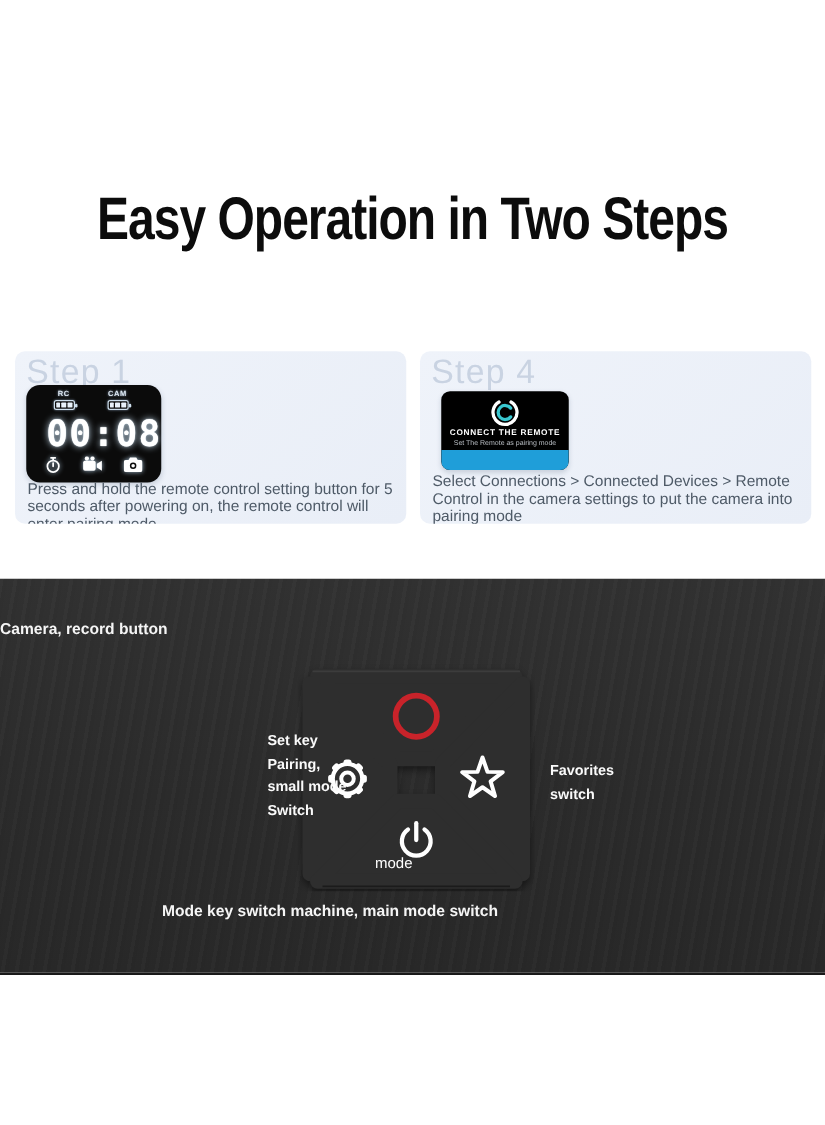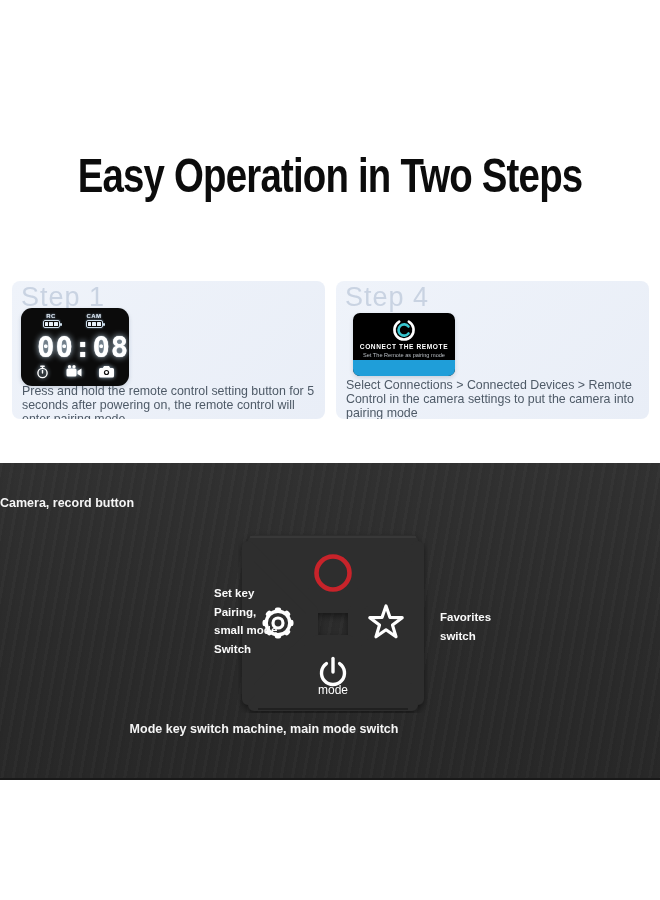--- a/index.html
+++ b/index.html
@@ -96,21 +96,21 @@
   .pad-svg { position:absolute; top:68px; left:238px; }
   .pad-left-label {
     position:absolute; top:121px; left:183px; font-size:11.5px; font-weight:600;
     color:#fafafa; line-height:18.5px; white-space:pre-line;margin-left:31px;
   }
   .pad-right-label {
     position:absolute; top:145px; left:440px; font-size:11.5px; font-weight:600;
     color:#fafafa; line-height:18.5px; white-space:pre-line;
   }
   .pad-mode-label {
-    position:absolute; top:220px; left:238px; width:190px; text-align:center;
+    position:absolute; top:220px; left:220px; width:190px; text-align:center;
     font-size:12px; color:#ffffff;
   }
   .pad-bottom-label {
     position:absolute; top:259px; left:0; width:528px; text-align:center;
     font-size:12.5px; font-weight:600; color:#f5f5f5;
   }
   .pad-btn { filter:drop-shadow(0 3px 3px rgba(0,0,0,.45)); }
 </style>
 </head>
 <body>

